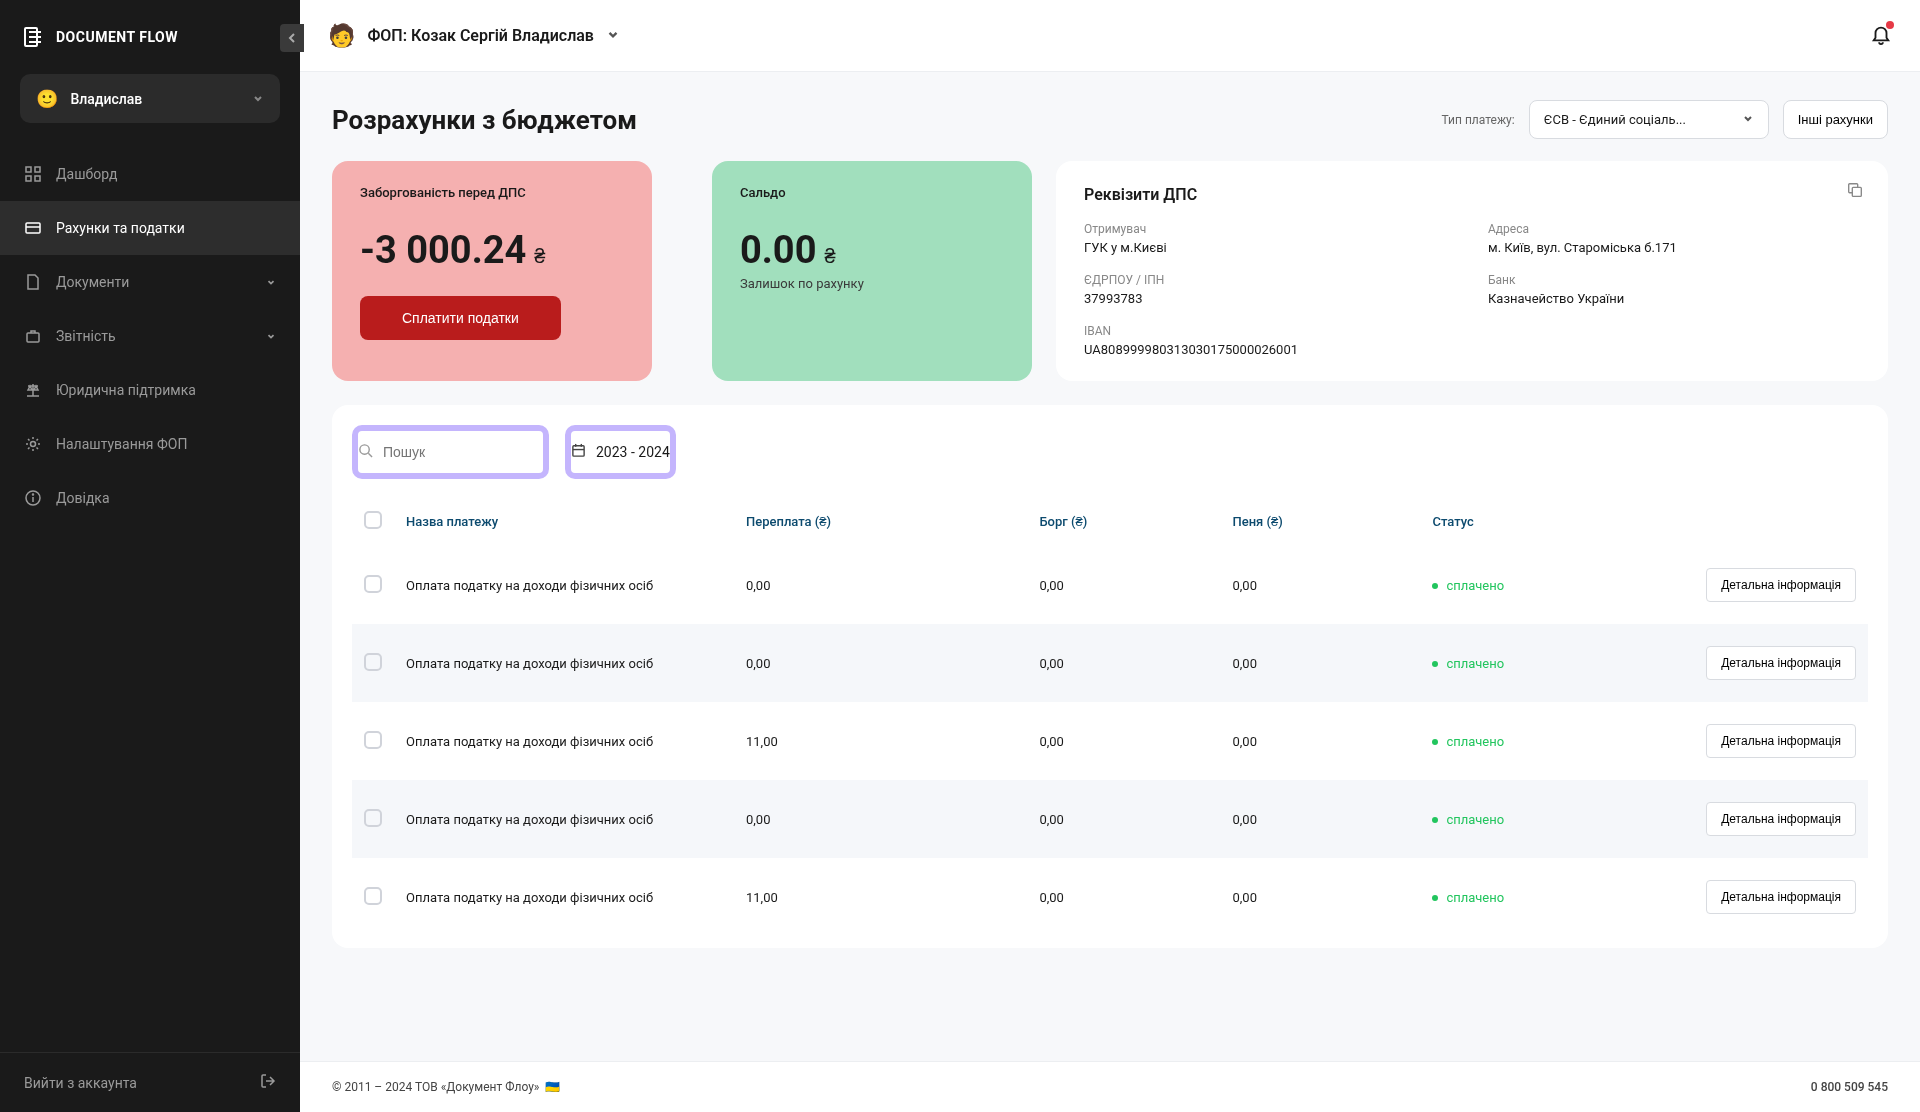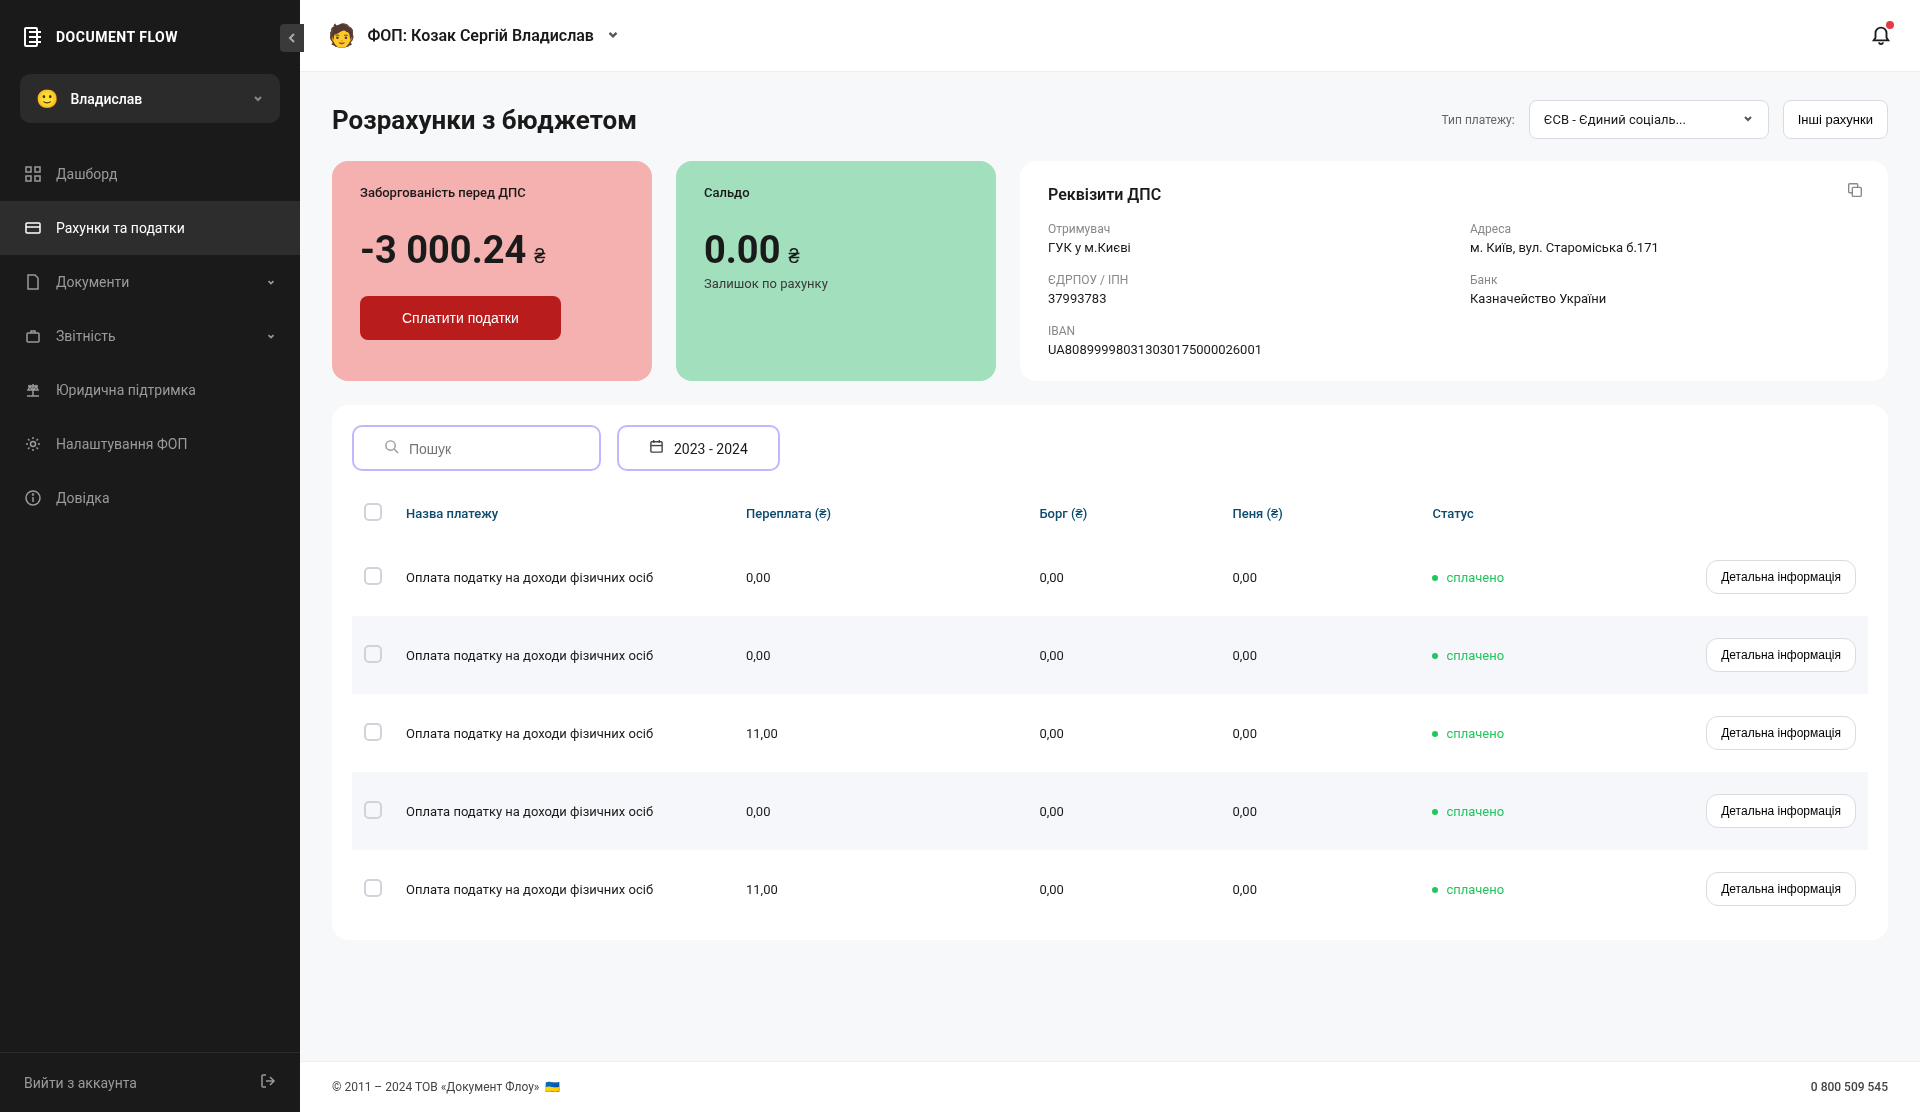--- a/index.html
+++ b/index.html
@@ -157,20 +157,21 @@
   border-radius: 16px;
   padding: 24px 28px;
 }
 .card-debt {
   background: #f5b0b0;
   width: 320px;
 }
 .card-balance {
   background: #a1dfbd;
   width: 320px;
+  margin-left: 36px;
 }
 .card-details {
   background: #fff;
   flex: 1;
   position: relative;
 }
 .card-label { font-size: 13px; font-weight: 500; margin-bottom: 28px; }
 .card-amount { font-size: 38px; font-weight: 700; display:flex; align-items:baseline; gap:8px; }
 .card-currency { font-size: 20px; font-weight: 500; }
 .card-amount.neg { }
@@ -202,25 +203,25 @@
   background: #fff;
   border-radius: 16px;
   padding: 20px 20px 12px;
 }
 .table-filters {
   display: flex;
   gap: 16px;
   margin-bottom: 18px;
 }
 .search-box, .date-box {
-  border: 2px solid #c4b5fd;
+  border: 6px solid #c4b5fd;
   border-radius: 10px;
-  padding: 12px 30px;
-  display: flex;
-  align-items: flex-end;
+  padding: 12px 0;
+  display: flex;
+  align-items: center;
   gap: 10px;
   font-size: 14px;
   color: #888;
   background: #fff;
 }
 .search-box input { border:none; outline:none; font-size:14px; width: 160px; background: transparent; }
 .date-box { cursor: pointer; }
 
 .table { width: 100%; border-collapse: collapse; }
 .table th {
@@ -245,21 +246,21 @@
   cursor: pointer;
 }
 .status-badge {
   display: inline-flex; align-items: center; gap: 8px;
   color: #22c55e; font-size: 13px;
 }
 .status-dot { width: 6px; height: 6px; background: #22c55e; border-radius: 50%; }
 .details-btn {
   border: 1px solid #d8dbe0;
   background: #fff;
-  border-radius: 12px;
+  border-radius: 4px;
   padding: 9px 14px;
   font-size: 12px;
   cursor: pointer;
 }
 
 .footer {
   background: #fff;
   border-top: 1px solid #eceef1;
   padding: 18px 32px;
   display: flex;

